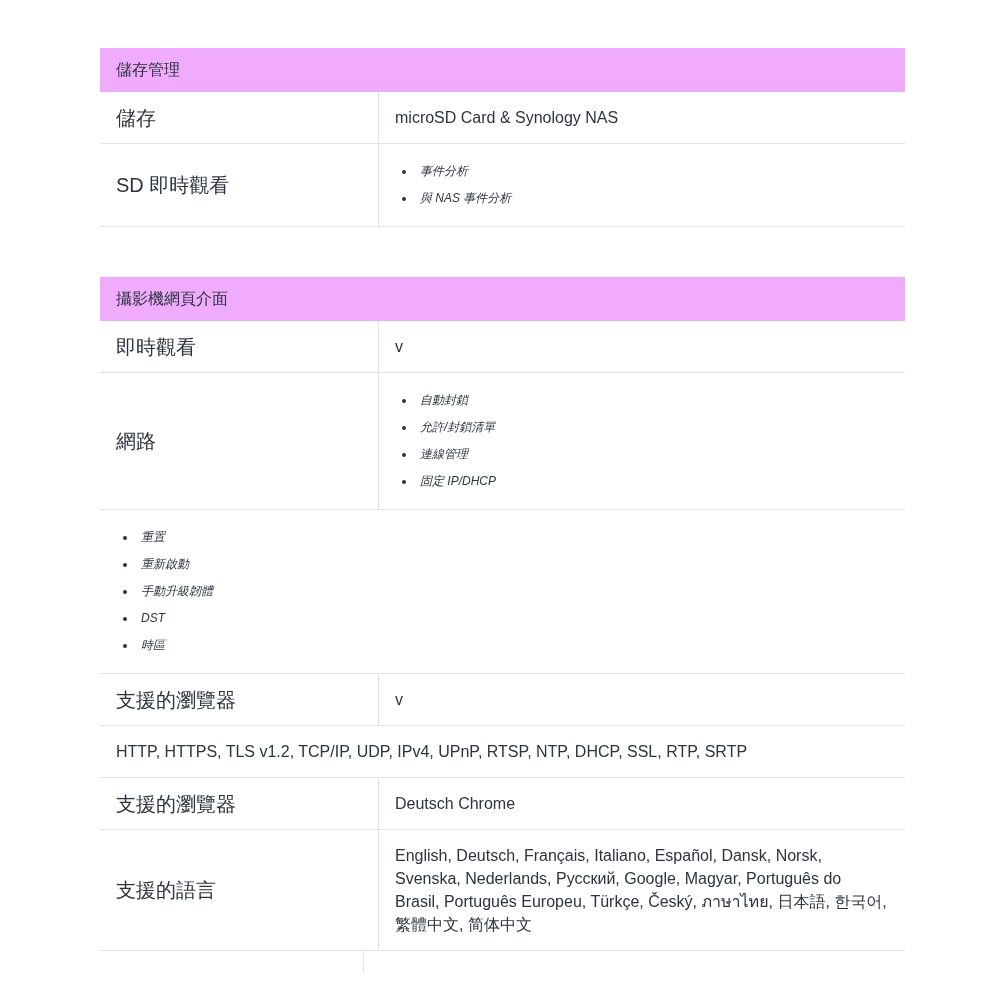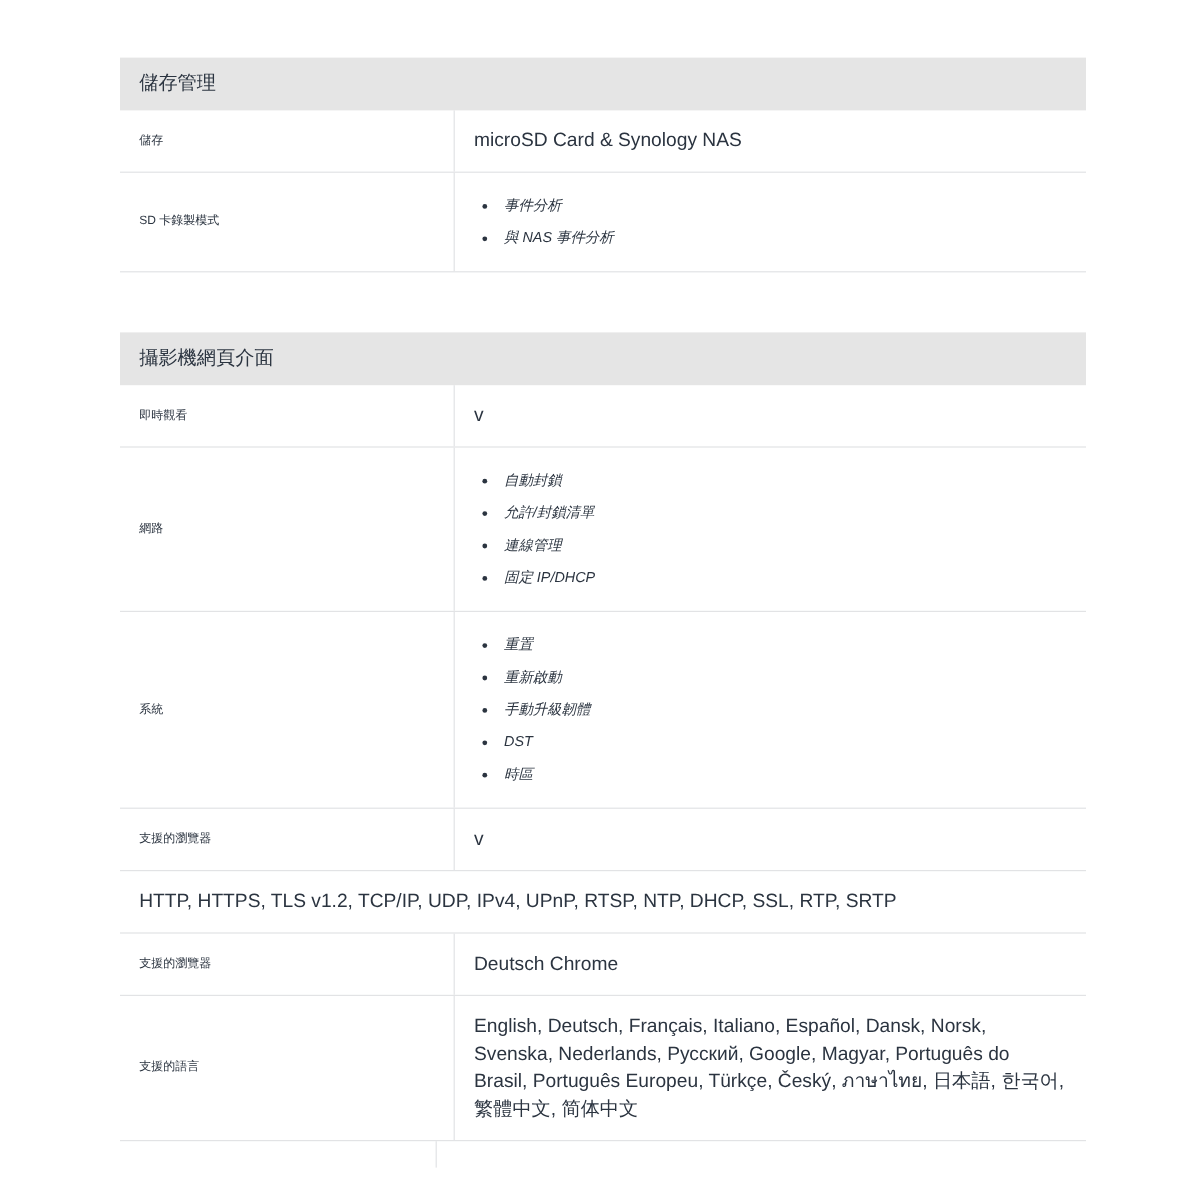--- a/index.html
+++ b/index.html
@@ -19,40 +19,40 @@
   .spec-tables {
     position: absolute;
     left: 100px;
     top: 48px;
     width: 805px;
   }
   .spec-section { width: 100%; }
   .spec-section + .spec-section { margin-top: 50px; }
 
   .section-header {
-    background: #e5e5e5;
+    background: #f0abfc;
     padding: 12px 16px;
     font-size: 16px;
     line-height: 20px;
     box-sizing: border-box;
   }
 
   .spec-row {
     display: flex;
     align-items: stretch;
     border-bottom: 1px solid #e2e3e5;
   }
   .spec-label {
     flex: 0 0 246px;
     width: 246px;
     padding: 0 16px;
     border-right: 1px solid #e2e3e5;
     display: flex;
     align-items: center;
-    font-size: 10px;
+    font-size: 20px;
     line-height: 22px;
   }
   .spec-value {
     flex: 1 1 auto;
     padding: 14px 16px;
     display: flex;
     font-size: 16px;
     line-height: 23px;
   }
   .spec-value .value-text { display: block; }
@@ -84,21 +84,21 @@
   <div class="spec-tables" id="spec-tables">
       <div class="spec-section">
         <div class="section-header">儲存管理</div>
         <div class="spec-row">
           <div class="spec-label">儲存</div>
           <div class="spec-value">
             <span class="value-text">microSD Card &amp; Synology NAS</span>
           </div>
         </div>
         <div class="spec-row">
-          <div class="spec-label">SD 卡錄製模式</div>
+          <div class="spec-label">SD 即時觀看</div>
           <div class="spec-value">
             <ul class="bullet-list">
               <li>事件分析</li>
               <li>與 NAS 事件分析</li>
             </ul>
           </div>
         </div>
       </div>
       <div class="spec-section">
         <div class="section-header">攝影機網頁介面</div>
@@ -113,21 +113,20 @@
           <div class="spec-value">
             <ul class="bullet-list">
               <li>自動封鎖</li>
               <li>允許/封鎖清單</li>
               <li>連線管理</li>
               <li>固定 IP/DHCP</li>
             </ul>
           </div>
         </div>
         <div class="spec-row">
-          <div class="spec-label">系統</div>
           <div class="spec-value">
             <ul class="bullet-list">
               <li>重置</li>
               <li>重新啟動</li>
               <li>手動升級韌體</li>
               <li>DST</li>
               <li>時區</li>
             </ul>
           </div>
         </div>

